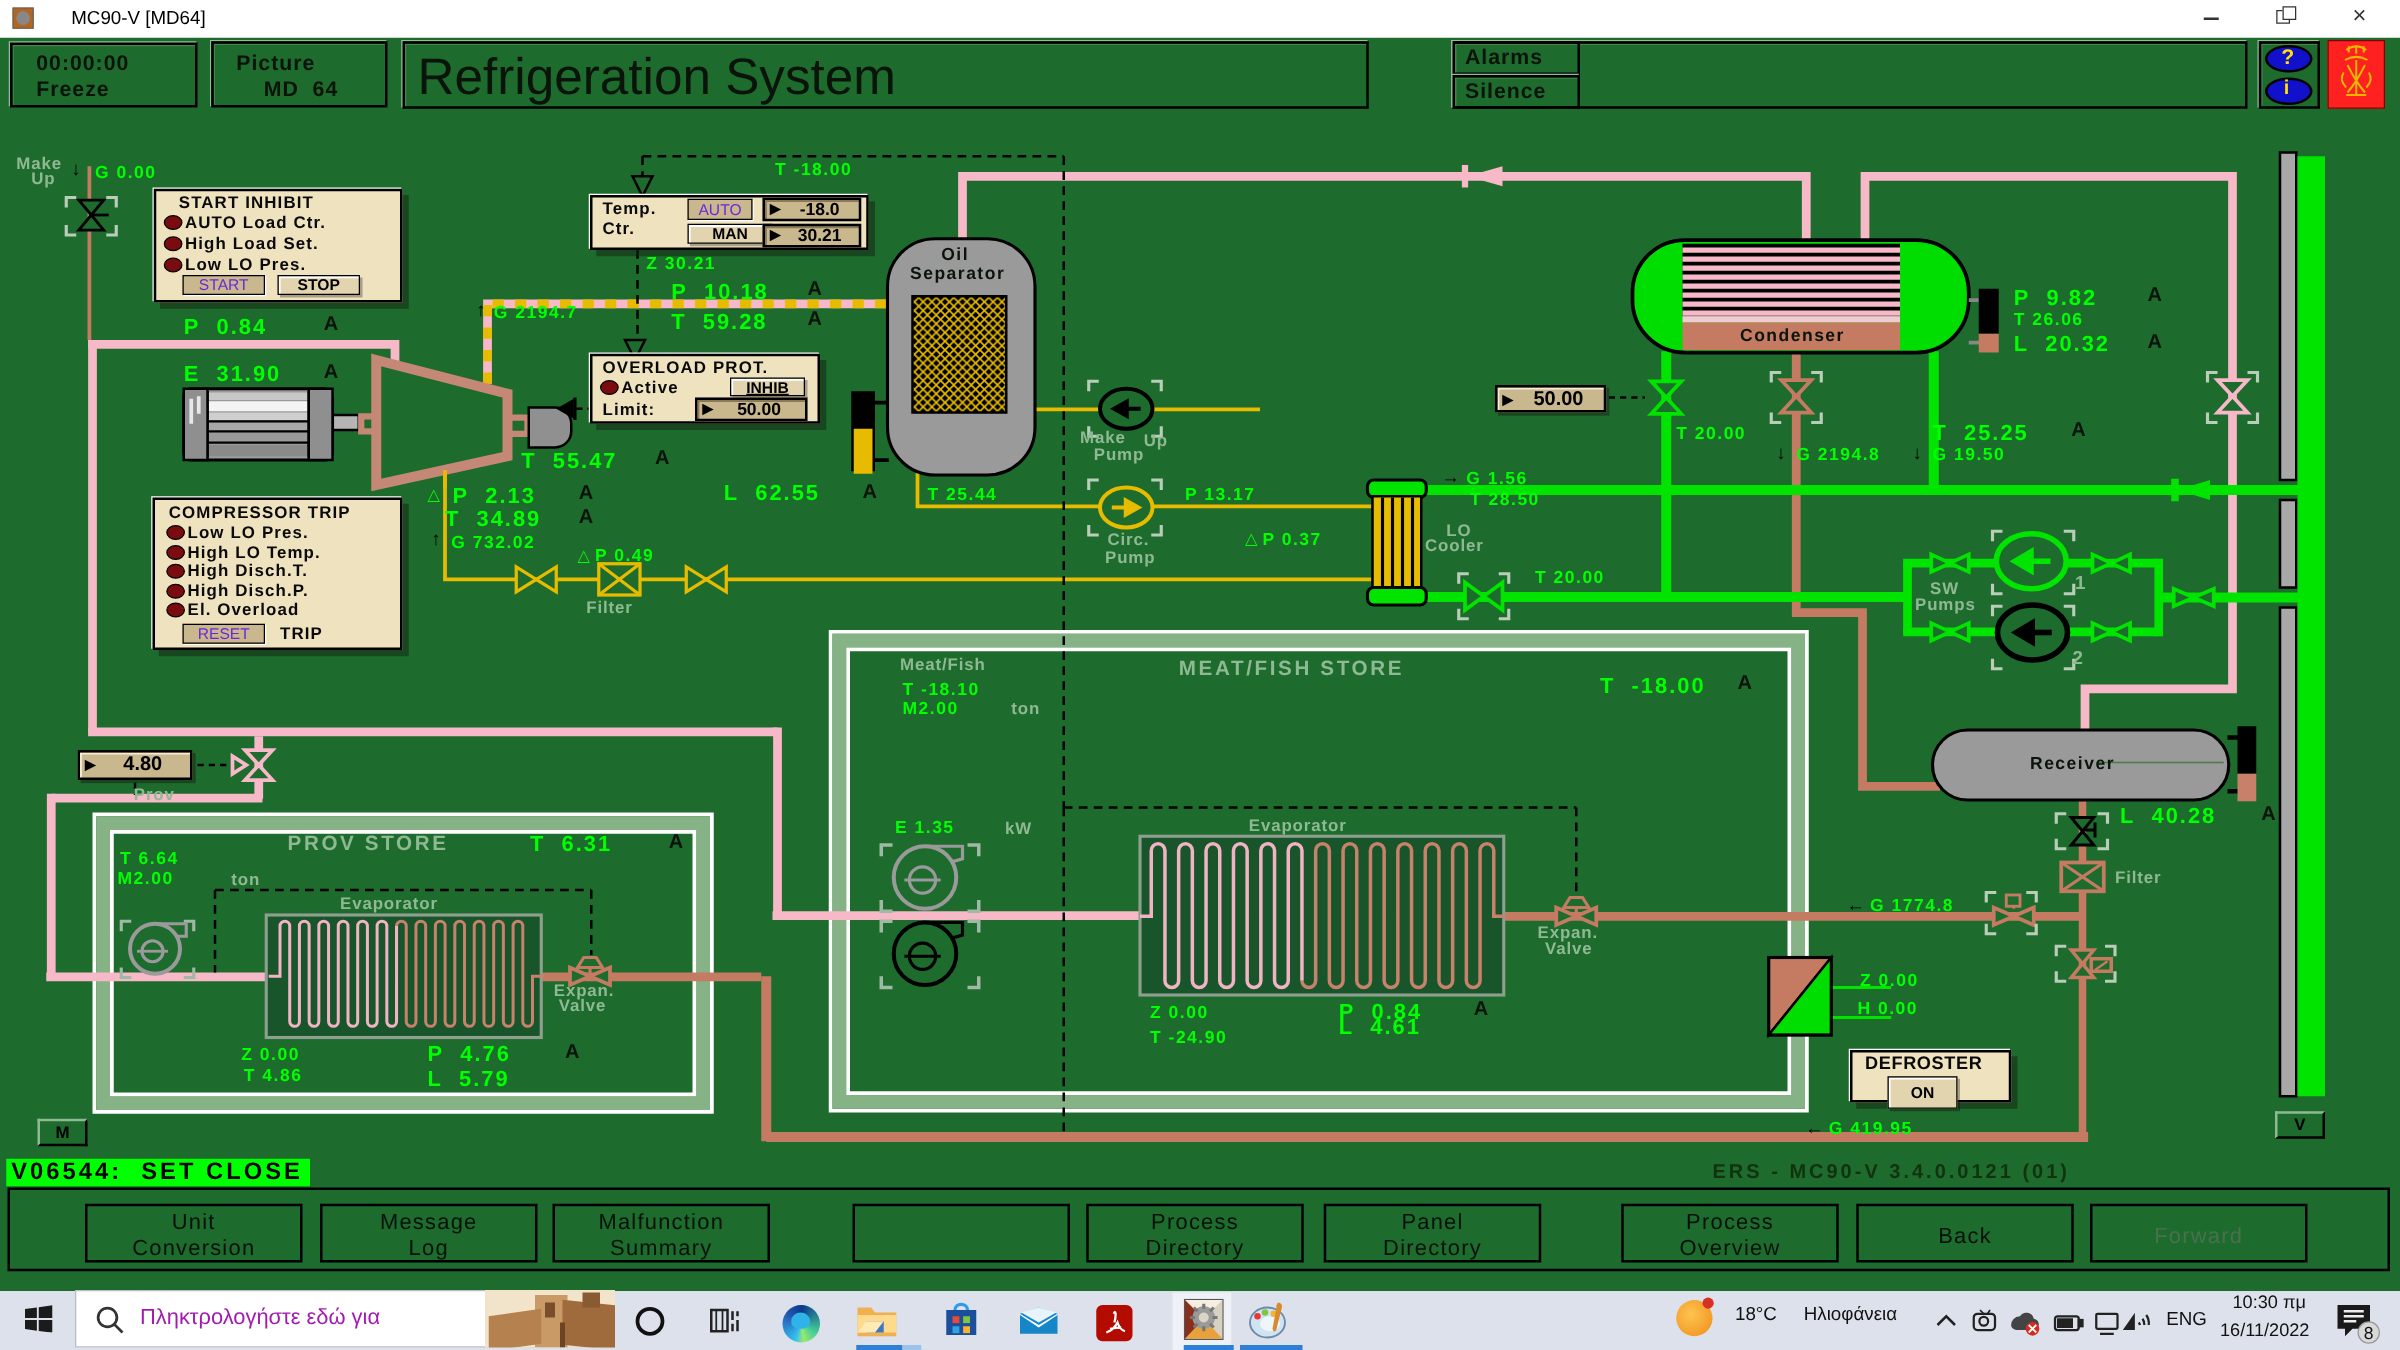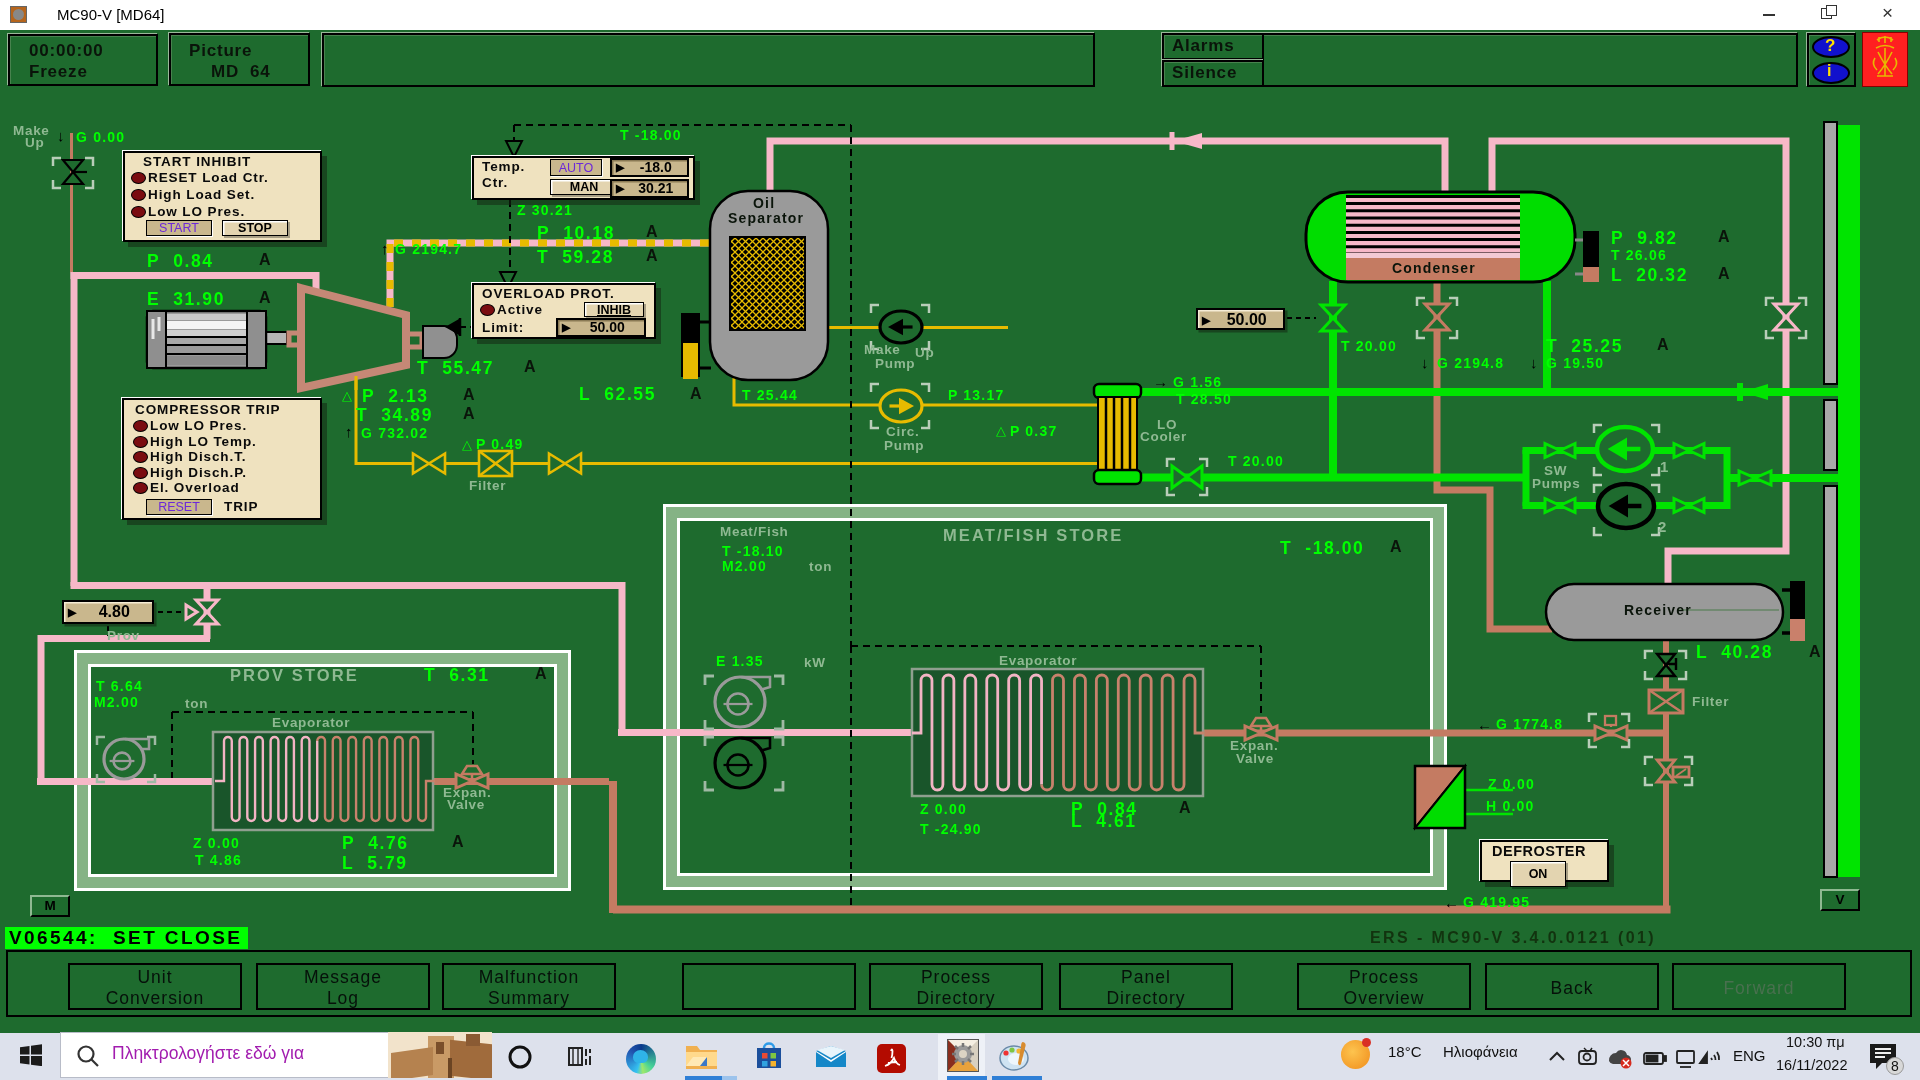--- a/index.html
+++ b/index.html
@@ -283,20 +283,21 @@
     <div style="position:absolute;left:1821px;top:8px;width:11px;height:11px;border:1.5px solid #333"></div>
     <div style="position:absolute;left:1826px;top:5px;width:11px;height:11px;border:1.5px solid #333;background:#fff"></div>
     <div class="t" style="left:1882px;top:3px;font-size:19px;color:#333">×</div>
     <div class="hb" style="left:8px;top:34px;width:150px;height:52px"></div>
     <div class="hb" style="left:169px;top:33px;width:141px;height:53px"></div>
     <div class="hb" style="left:322px;top:33px;width:773px;height:54px"></div>
     <div class="t hv" style="left:29px;top:42px;">00:00:00</div>
     <div class="t hv" style="left:29px;top:63px;">Freeze</div>
     <div class="t hv" style="left:189px;top:42px;">Picture</div>
     <div class="t hv" style="left:211px;top:63px;">MD&nbsp;&nbsp;64</div>
+    <div class="t title" style="left:334px;top:40px;">Refrigeration System</div>
     <div class="hb" style="left:1162px;top:33px;width:636px;height:54px"></div>
     <div class="hb" style="left:1162px;top:33px;width:102px;height:27px"></div>
     <div class="hb" style="left:1162px;top:60px;width:102px;height:27px"></div>
     <div class="t hv" style="left:1172px;top:37px;">Alarms</div>
     <div class="t hv" style="left:1172px;top:64px;">Silence</div>
     <div class="hb" style="left:1807px;top:33px;width:49px;height:54px"></div>
     <div style="position:absolute;left:1812px;top:36px;width:38px;height:22px;background:#1111cc;border-radius:50%;border:2px solid #000"></div>
     <div class="t" style="left:1825px;top:37px;font-size:17px;font-weight:bold;color:#ffe000">?</div>
     <div style="position:absolute;left:1812px;top:62px;width:38px;height:22px;background:#1111cc;border-radius:50%;border:2px solid #000"></div>
     <div class="t" style="left:1827px;top:63px;font-size:16px;font-weight:bold;color:#ffe000">i</div>
@@ -407,21 +408,21 @@
     <div class="t g" style="left:193px;top:836px;">Z 0.00</div>
     <div class="t g" style="left:195px;top:853px;">T 4.86</div>
     <div class="t v" style="left:342px;top:834px;">P&nbsp; 4.76</div>
     <div class="t ab" style="left:452px;top:834px;">A</div>
     <div class="t v" style="left:342px;top:854px;">L&nbsp; 5.79</div>
     <div class="t s" style="left:443px;top:786px;">Expan.</div>
     <div class="t s" style="left:447px;top:798px;">Valve</div>
     <div class="pan" style="left:123px;top:151px;width:199px;height:91px"></div>
     <div class="t pt" style="left:143px;top:155px;">START INHIBIT</div>
     <div class="led" style="left:131px;top:172px"></div>
-    <div class="t pt" style="left:148px;top:171px;">RESET Load Ctr.</div>
+    <div class="t pt" style="left:148px;top:171px;">AUTO Load Ctr.</div>
     <div class="led" style="left:131px;top:189px"></div>
     <div class="t pt" style="left:148px;top:188px;">High Load Set.</div>
     <div class="led" style="left:131px;top:206px"></div>
     <div class="t pt" style="left:148px;top:205px;">Low LO Pres.</div>
     <div class="btnd" style="left:146px;top:220px;width:66px;height:16px">
       <span class="ytx">START</span>
     </div>
     <div class="btn" style="left:222px;top:220px;width:66px;height:16px">
       <span>STOP</span>
     </div>

